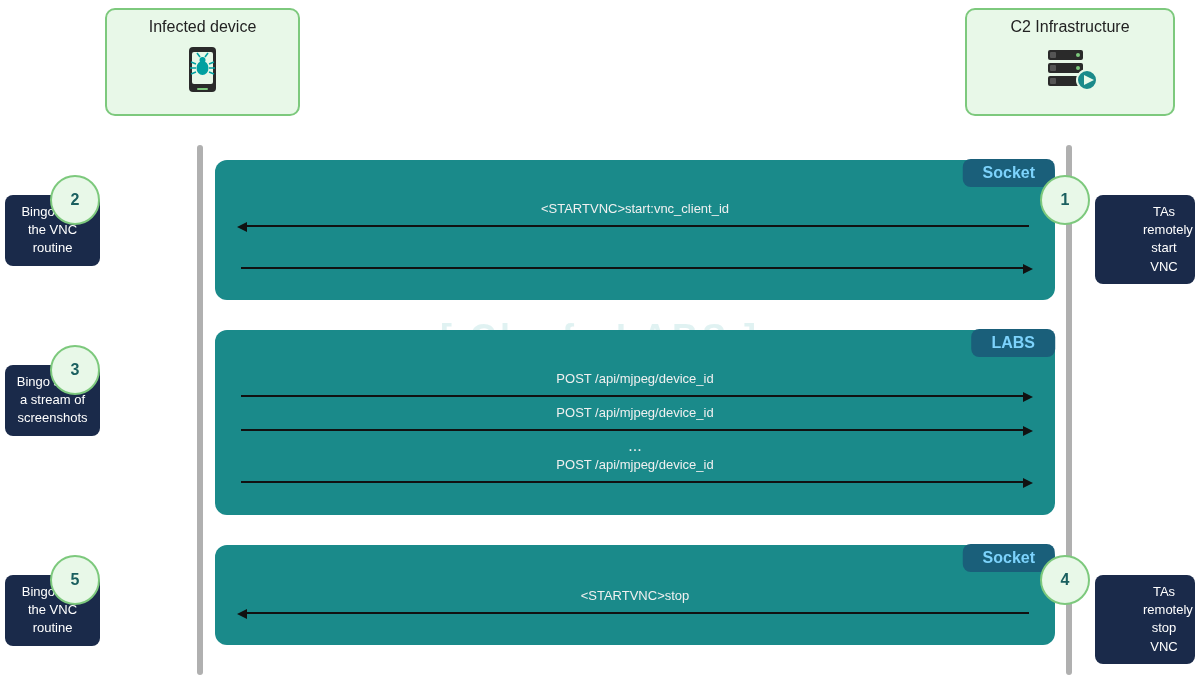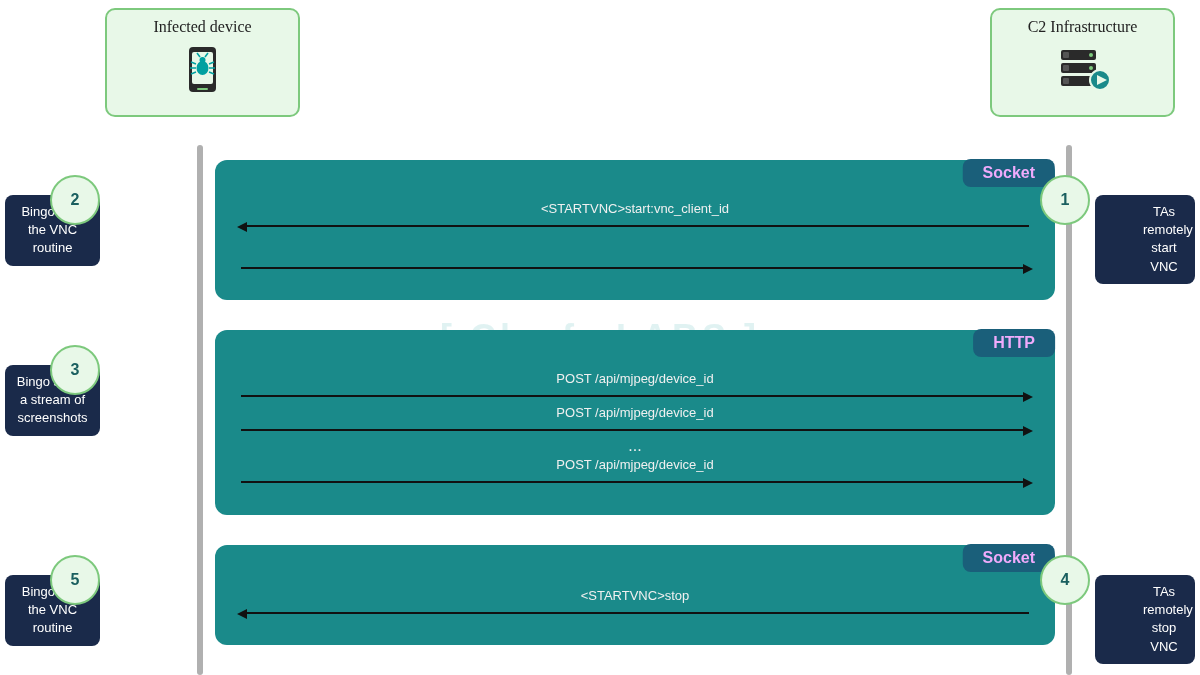--- a/index.html
+++ b/index.html
@@ -36,21 +36,20 @@
 
     
     .actor-box {
       position: absolute;
       top: 8px;
       border: 2px solid #7dc97d;
       border-radius: 10px;
       background: #e8f8e8;
       text-align: center;
       padding: 8px 12px;
-      font-family: Liberation Serif, serif;
     }
 
     .actor-box .actor-title {
       font-size: 16px;
       font-weight: normal;
       color: #222;
       margin-bottom: 6px;
     }
 
     .actor-box .actor-icon {
@@ -58,21 +57,21 @@
       display: block;
     }
 
     .actor-left {
       left: 105px;
       width: 195px;
     }
 
     .actor-right {
       right: 25px;
-      width: 185px;
+      width: 210px;
     }
 
     
     .lifeline {
       position: absolute;
       top: 145px;
       width: 6px;
       background: #b0b0b0;
       border-radius: 3px;
     }
@@ -99,21 +98,21 @@
 
     .seq-block-header {
       background: #1a5f7a;
       border-radius: 8px;
       padding: 5px 20px;
       display: inline-block;
       margin: -1px auto 8px auto;
       left: 50%;
       transform: translateX(-50%);
       position: relative;
-      color: #f0abfc;
+      color: #7dd3fc;
       font-size: 16px;
       font-weight: bold;
     }
 
     .seq-block-header-wrap {
       text-align: center;
       margin-bottom: 6px;
     }
 
     
@@ -301,21 +300,21 @@
     </div>
 
     <div class="arrow-container" style="margin-top:14px;">
       <div class="arrow-shaft"></div>
       <div class="arrow-head-right"></div>
     </div>
   </div>
 
   <div class="seq-block block-http">
     <div class="seq-block-header-wrap">
-      <div class="seq-block-header">HTTP</div>
+      <div class="seq-block-header">LABS</div>
     </div>
 
     <div class="arrow-container">
       <div class="arrow-text">POST /api/mjpeg/device_id</div>
       <div class="arrow-shaft"></div>
       <div class="arrow-head-right"></div>
     </div>
 
     <div class="arrow-container" style="margin-top:6px;">
       <div class="arrow-text">POST /api/mjpeg/device_id</div>

